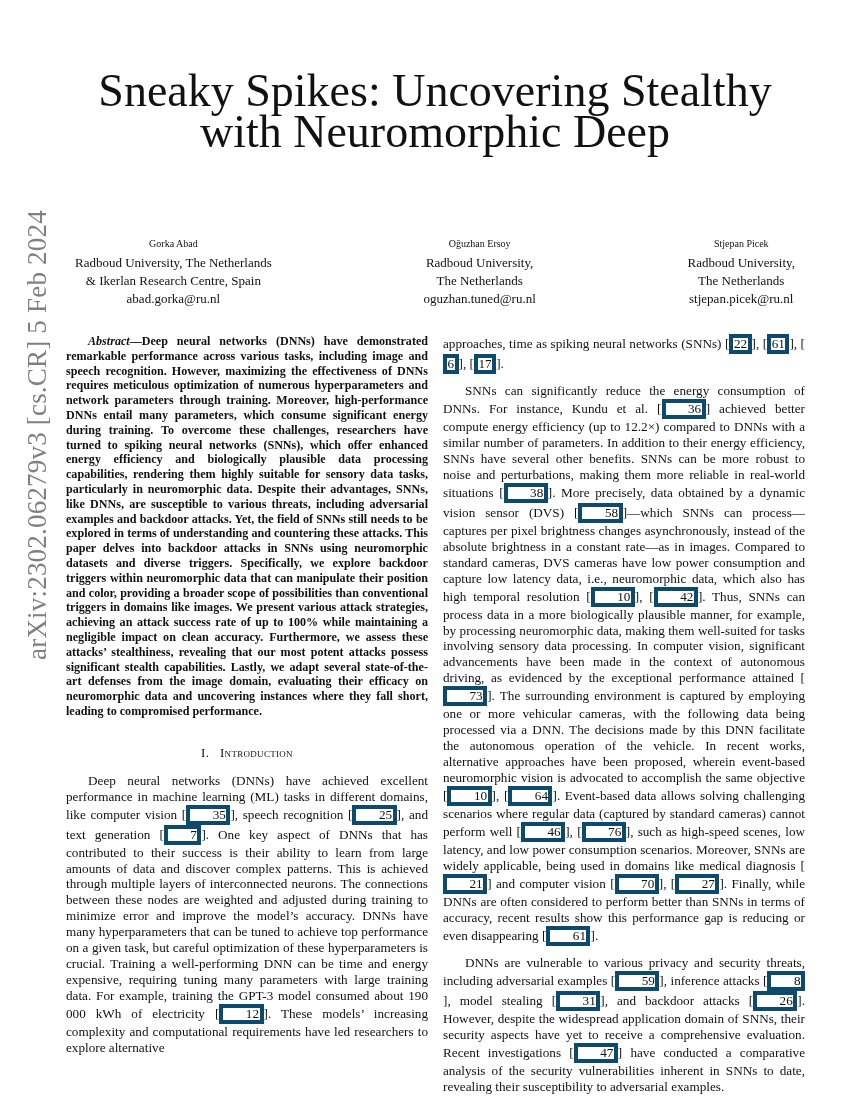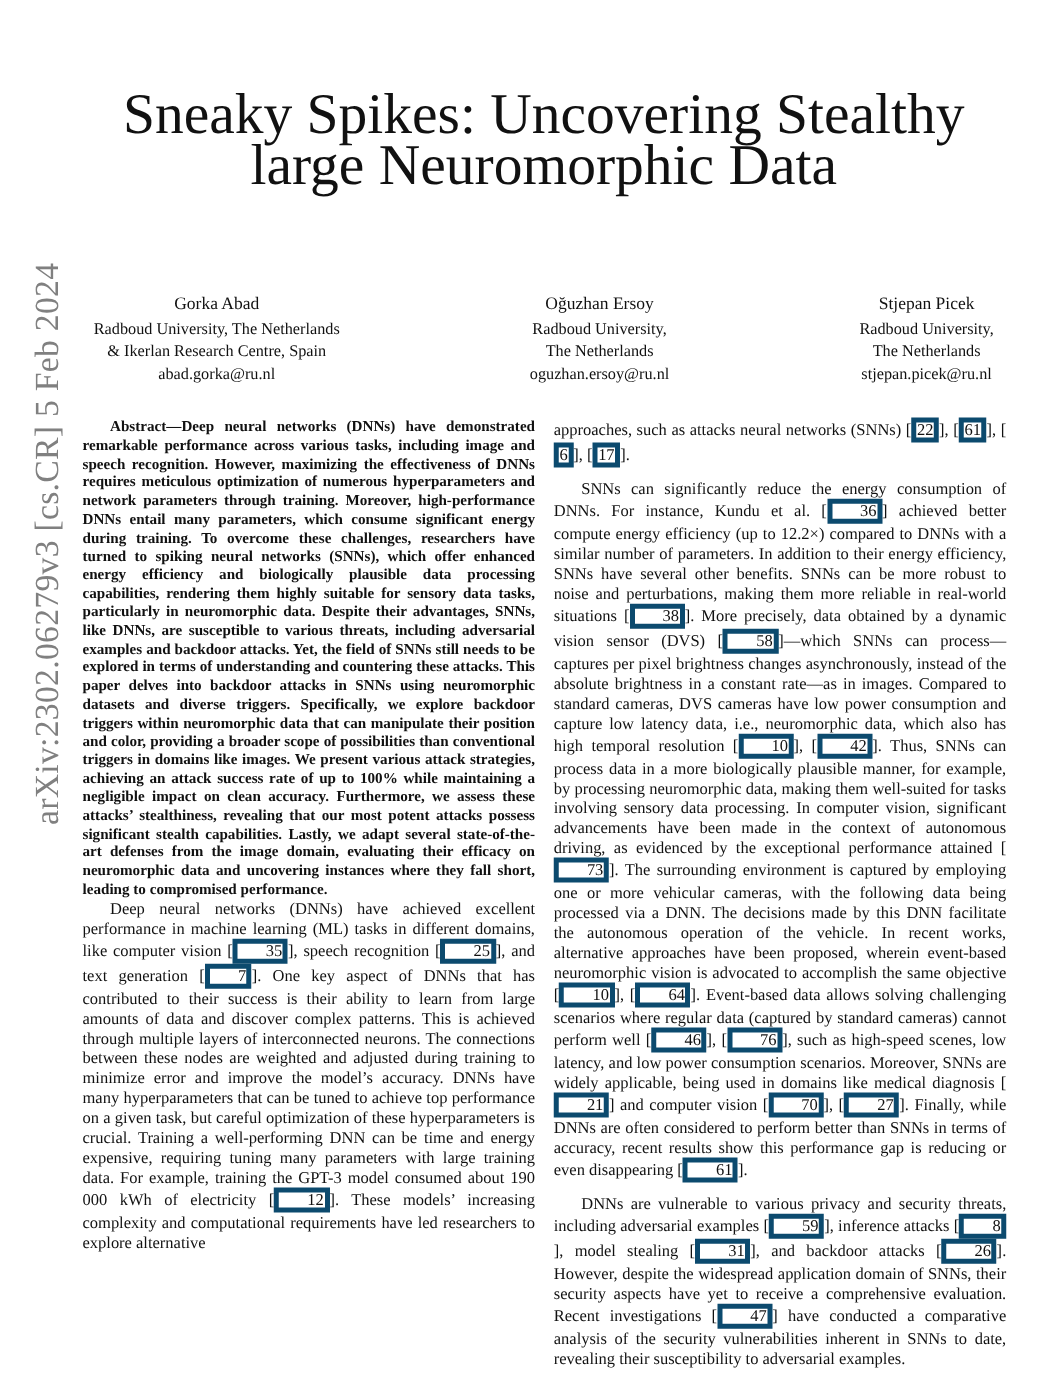--- a/index.html
+++ b/index.html
@@ -6,71 +6,72 @@
   body { width: 850px; height: 1100px; position: relative; overflow: hidden;
          font-family: "Liberation Serif", "DejaVu Serif", serif; color: #111; }
   .arxiv-stamp { position: absolute; left: 22px; top: 660px; width: 400px;
                  transform-origin: 0 0; transform: rotate(-90deg);
                  font-size: 27px; color: #808080; white-space: nowrap; letter-spacing: 0.2px; }
   .title { position: absolute; top: 70px; left: 60px; width: 750px; text-align: center;
            font-size: 46px; line-height: 41px; }
   .title div { display: block; }
   .authors { position: absolute; top: 235px; left: 75px; width: 720px; display: flex;
              justify-content: space-between; font-size: 13px; line-height: 18px; text-align: center; }
-  .author .name { font-size: 14px; margin-bottom: 1px; }
+  .author .name { font-size: 10px; margin-bottom: 1px; }
   .col { position: absolute; top: 334px; width: 362px; font-size: 13.2px; line-height: 15.95px;
          text-align: justify; }
   .col-left { left: 66px; }
   .col-right { left: 443px; }
   .abstract { font-weight: bold; font-size: 12.1px; line-height: 14.8px; }
-  .abstract .lbl { }
+  .abstract .lbl { font-style: italic; }
   p { margin: 0; }
   .indent { text-indent: 22px; }
   .section-head { text-align: center; font-size: 13px; margin: 26px 0 12px 0; letter-spacing: 0.3px; }
   .section-head .sc { font-variant: small-caps; }
   .para-gap { margin-top: 9px; }
   .cite { border: 4px solid #0c4a6e; padding: 0 0.5px; line-height: 12px; display: inline-block; }
 </style>
 </head>
 <body>
 
 <div class="arxiv-stamp">arXiv:2302.06279v3  [cs.CR]  5 Feb 2024</div>
 
 <div class="title">
   <div>Sneaky Spikes: Uncovering Stealthy</div>
-  <div>large Neuromorphic Data</div>
+  <div>with Neuromorphic Deep</div>
 </div>
 
 <div class="authors">
   <div class="author">
     <div class="name">Gorka Abad</div>
     <div>Radboud University, The Netherlands</div>
     <div>&amp; Ikerlan Research Centre, Spain</div>
     <div>abad.gorka@ru.nl</div>
   </div>
   <div class="author">
     <div class="name">Oğuzhan Ersoy</div>
     <div>Radboud University,</div>
     <div>The Netherlands</div>
-    <div>oguzhan.ersoy@ru.nl</div>
+    <div>oguzhan.tuned@ru.nl</div>
   </div>
   <div class="author">
     <div class="name">Stjepan Picek</div>
     <div>Radboud University,</div>
     <div>The Netherlands</div>
     <div>stjepan.picek@ru.nl</div>
   </div>
 </div>
 
 <div class="col col-left">
   <p class="abstract indent"><span class="lbl">Abstract</span><span>—</span><span>Deep neural networks (DNNs) have demonstrated remarkable performance across various tasks, including image and speech recognition. However, maximizing the effectiveness of DNNs requires meticulous optimization of numerous hyperparameters and network parameters through training. Moreover, high-performance DNNs entail many parameters, which consume significant energy during training. To overcome these challenges, researchers have turned to spiking neural networks (SNNs), which offer enhanced energy efficiency and biologically plausible data processing capabilities, rendering them highly suitable for sensory data tasks, particularly in neuromorphic data. Despite their advantages, SNNs, like DNNs, are susceptible to various threats, including adversarial examples and backdoor attacks. Yet, the field of SNNs still needs to be explored in terms of understanding and countering these attacks. This paper delves into backdoor attacks in SNNs using neuromorphic datasets and diverse triggers. Specifically, we explore backdoor triggers within neuromorphic data that can manipulate their position and color, providing a broader scope of possibilities than conventional triggers in domains like images. We present various attack strategies, achieving an attack success rate of up to 100% while maintaining a negligible impact on clean accuracy. Furthermore, we assess these attacks’ stealthiness, revealing that our most potent attacks possess significant stealth capabilities. Lastly, we adapt several state-of-the-art defenses from the image domain, evaluating their efficacy on neuromorphic data and uncovering instances where they fall short, leading to compromised performance.</span></p>
 
+  <div class="section-head"><span>I.</span>&nbsp;&nbsp;&nbsp;<span class="sc">Introduction</span></div>
 
   <p class="indent"><span>Deep neural networks (DNNs) have achieved excellent performance in machine learning (ML) tasks in different domains, like computer vision </span>[<a class="cite">35</a>]<span>, speech recognition </span>[<a class="cite">25</a>]<span>, and text generation </span>[<a class="cite">7</a>]<span>. One key aspect of DNNs that has contributed to their success is their ability to learn from large amounts of data and discover complex patterns. This is achieved through multiple layers of interconnected neurons. The connections between these nodes are weighted and adjusted during training to minimize error and improve the model’s accuracy. DNNs have many hyperparameters that can be tuned to achieve top performance on a given task, but careful optimization of these hyperparameters is crucial. Training a well-performing DNN can be time and energy expensive, requiring tuning many parameters with large training data. For example, training the GPT-3 model consumed about 190 000 kWh of electricity </span>[<a class="cite">12</a>]<span>. These models’ increasing complexity and computational requirements have led researchers to explore alternative</span></p>
 </div>
 
 <div class="col col-right">
-  <p><span>approaches, such as attacks neural networks (SNNs) </span>[<a class="cite">22</a>]<span>, </span>[<a class="cite">61</a>]<span>, </span>[<a class="cite">6</a>]<span>, </span>[<a class="cite">17</a>]<span>.</span></p>
+  <p><span>approaches, time as spiking neural networks (SNNs) </span>[<a class="cite">22</a>]<span>, </span>[<a class="cite">61</a>]<span>, </span>[<a class="cite">6</a>]<span>, </span>[<a class="cite">17</a>]<span>.</span></p>
 
   <p class="indent para-gap"><span>SNNs can significantly reduce the energy consumption of DNNs. For instance, Kundu et al. </span>[<a class="cite">36</a>]<span> achieved better compute energy efficiency (up to 12.2×) compared to DNNs with a similar number of parameters. In addition to their energy efficiency, SNNs have several other benefits. SNNs can be more robust to noise and perturbations, making them more reliable in real-world situations </span>[<a class="cite">38</a>]<span>. More precisely, data obtained by a dynamic vision sensor (DVS) </span>[<a class="cite">58</a>]<span>—which SNNs can process—captures per pixel brightness changes asynchronously, instead of the absolute brightness in a constant rate—as in images. Compared to standard cameras, DVS cameras have low power consumption and capture low latency data, i.e., neuromorphic data, which also has high temporal resolution </span>[<a class="cite">10</a>]<span>, </span>[<a class="cite">42</a>]<span>. Thus, SNNs can process data in a more biologically plausible manner, for example, by processing neuromorphic data, making them well-suited for tasks involving sensory data processing. In computer vision, significant advancements have been made in the context of autonomous driving, as evidenced by the exceptional performance attained </span>[<a class="cite">73</a>]<span>. The surrounding environment is captured by employing one or more vehicular cameras, with the following data being processed via a DNN. The decisions made by this DNN facilitate the autonomous operation of the vehicle. In recent works, alternative approaches have been proposed, wherein event-based neuromorphic vision is advocated to accomplish the same objective </span>[<a class="cite">10</a>]<span>, </span>[<a class="cite">64</a>]<span>. Event-based data allows solving challenging scenarios where regular data (captured by standard cameras) cannot perform well </span>[<a class="cite">46</a>]<span>, </span>[<a class="cite">76</a>]<span>, such as high-speed scenes, low latency, and low power consumption scenarios. Moreover, SNNs are widely applicable, being used in domains like medical diagnosis </span>[<a class="cite">21</a>]<span> and computer vision </span>[<a class="cite">70</a>]<span>, </span>[<a class="cite">27</a>]<span>. Finally, while DNNs are often considered to perform better than SNNs in terms of accuracy, recent results show this performance gap is reducing or even disappearing </span>[<a class="cite">61</a>]<span>.</span></p>
 
   <p class="indent para-gap"><span>DNNs are vulnerable to various privacy and security threats, including adversarial examples </span>[<a class="cite">59</a>]<span>, inference attacks </span>[<a class="cite">8</a>]<span>, model stealing </span>[<a class="cite">31</a>]<span>, and backdoor attacks </span>[<a class="cite">26</a>]<span>. However, despite the widespread application domain of SNNs, their security aspects have yet to receive a comprehensive evaluation. Recent investigations </span>[<a class="cite">47</a>]<span> have conducted a comparative analysis of the security vulnerabilities inherent in SNNs to date, revealing their susceptibility to adversarial examples.</span></p>
 </div>
 
 </body></html>

